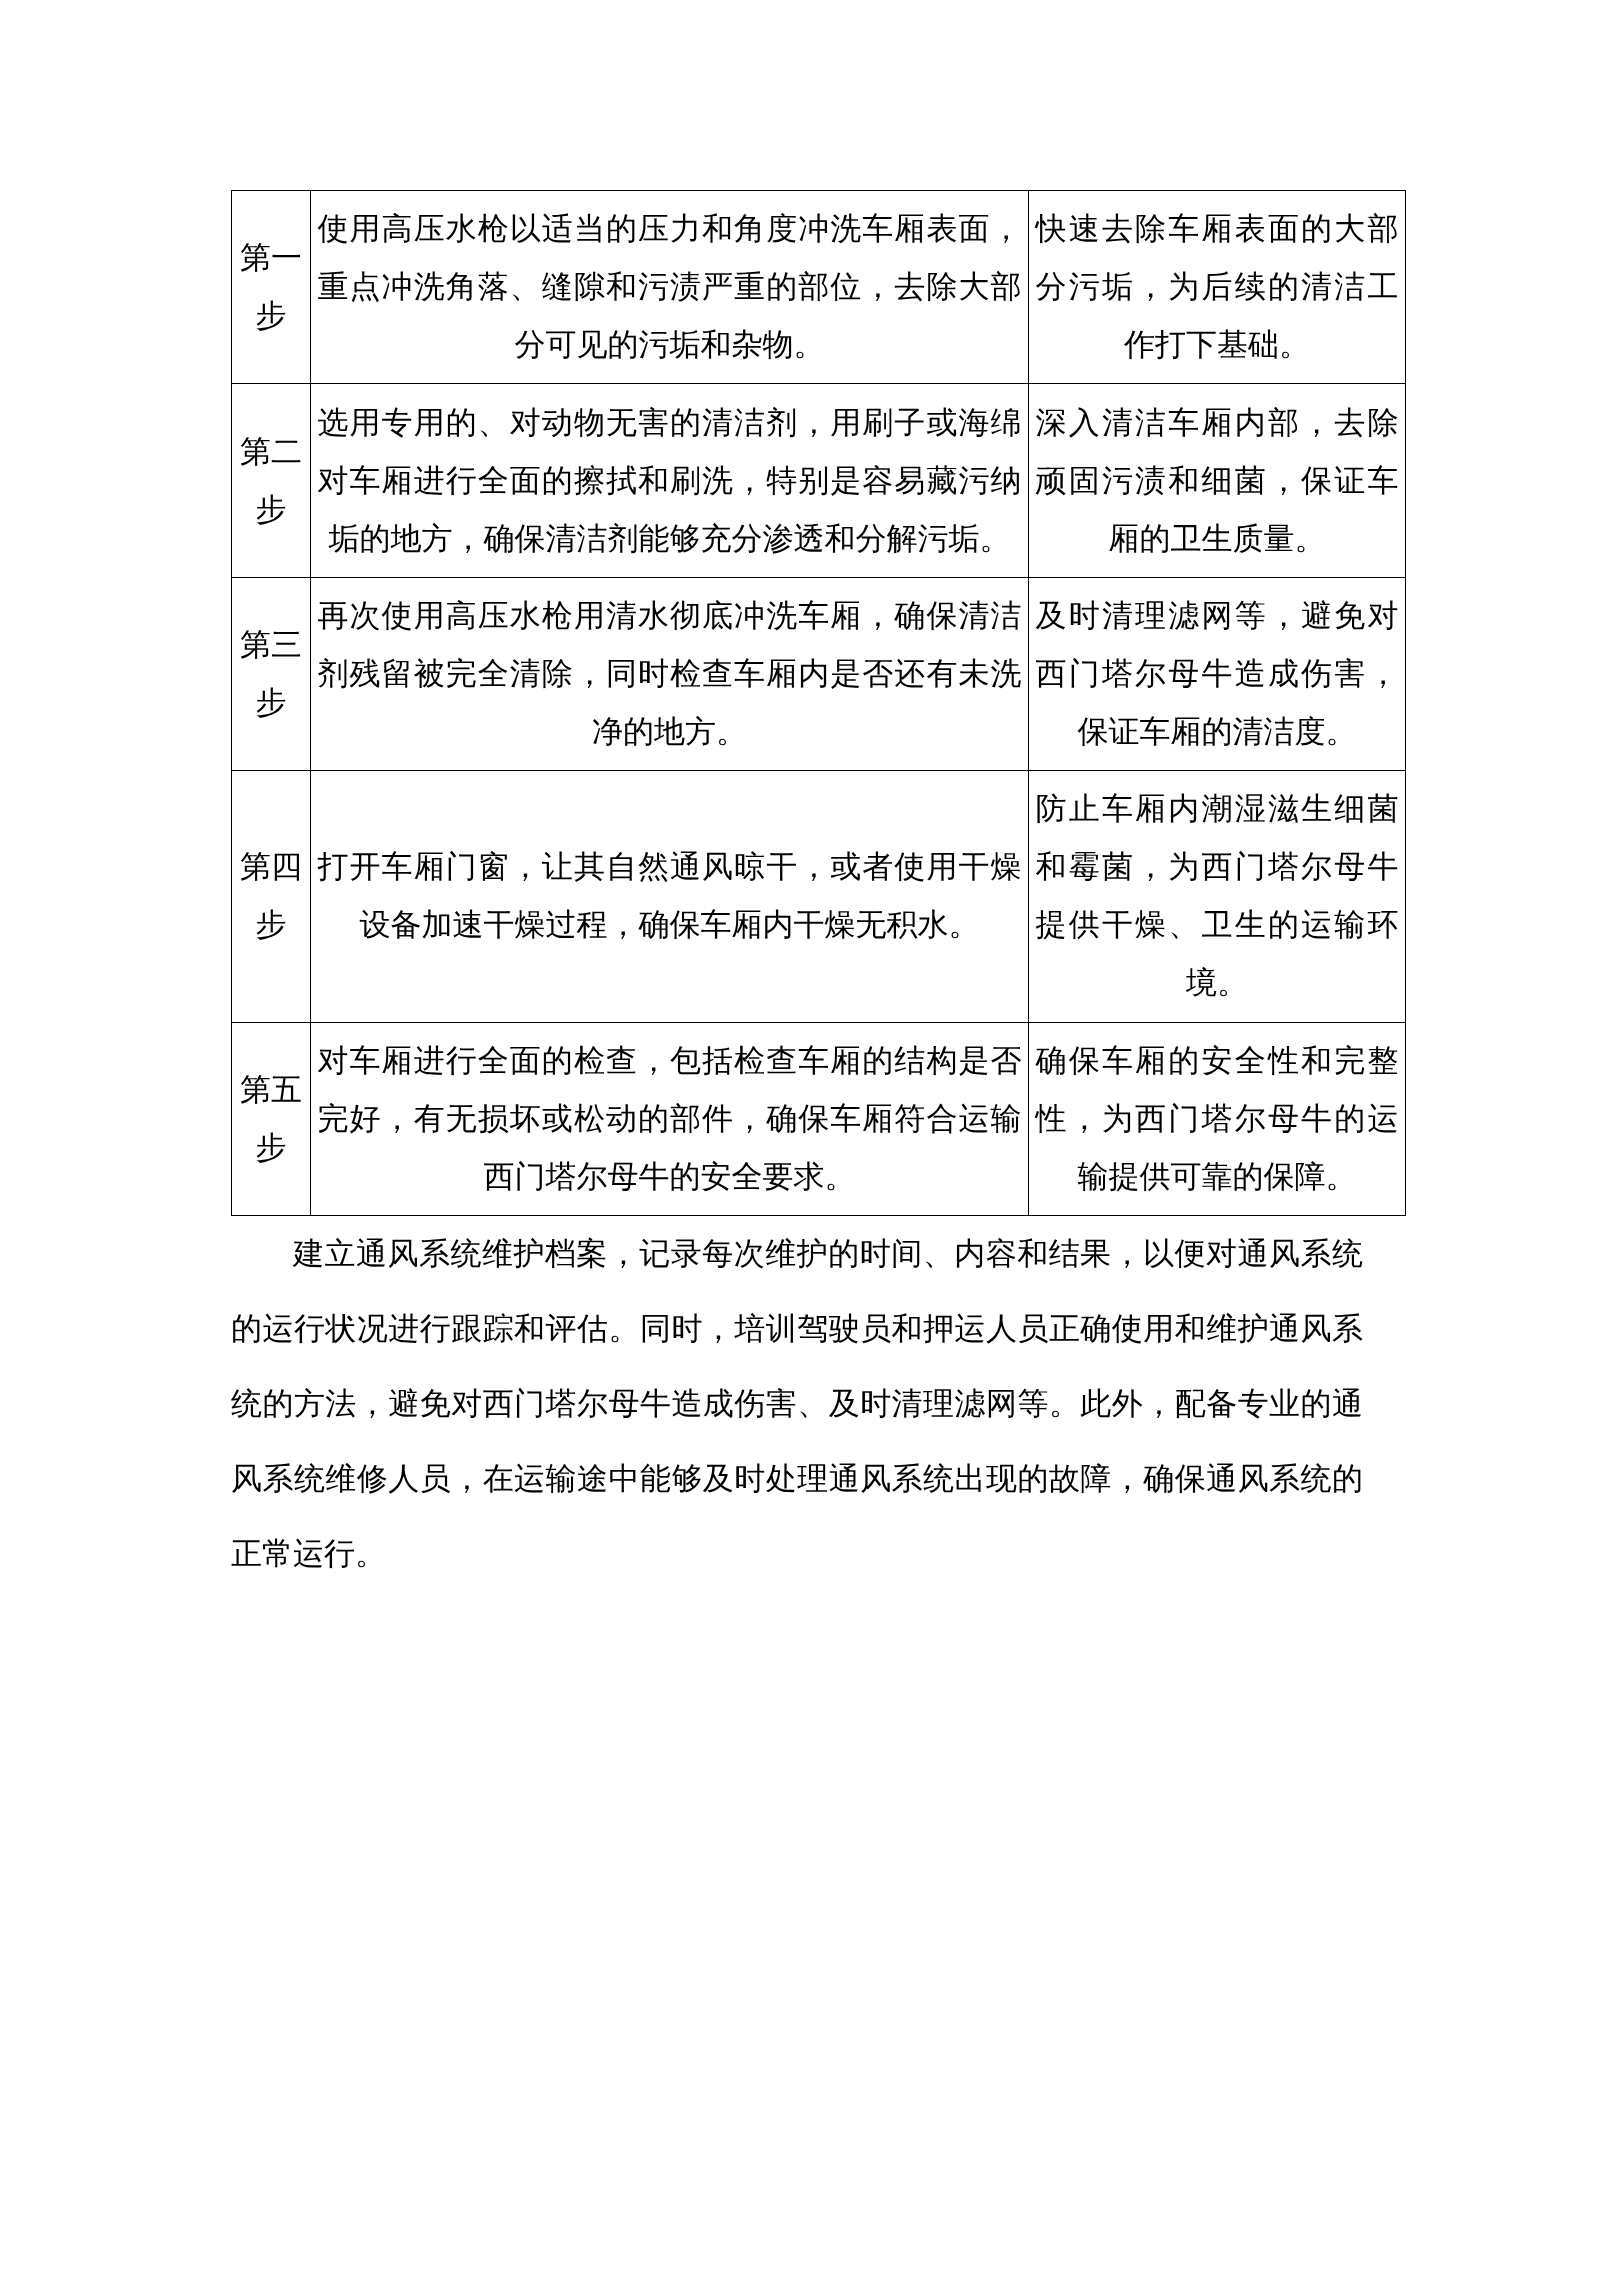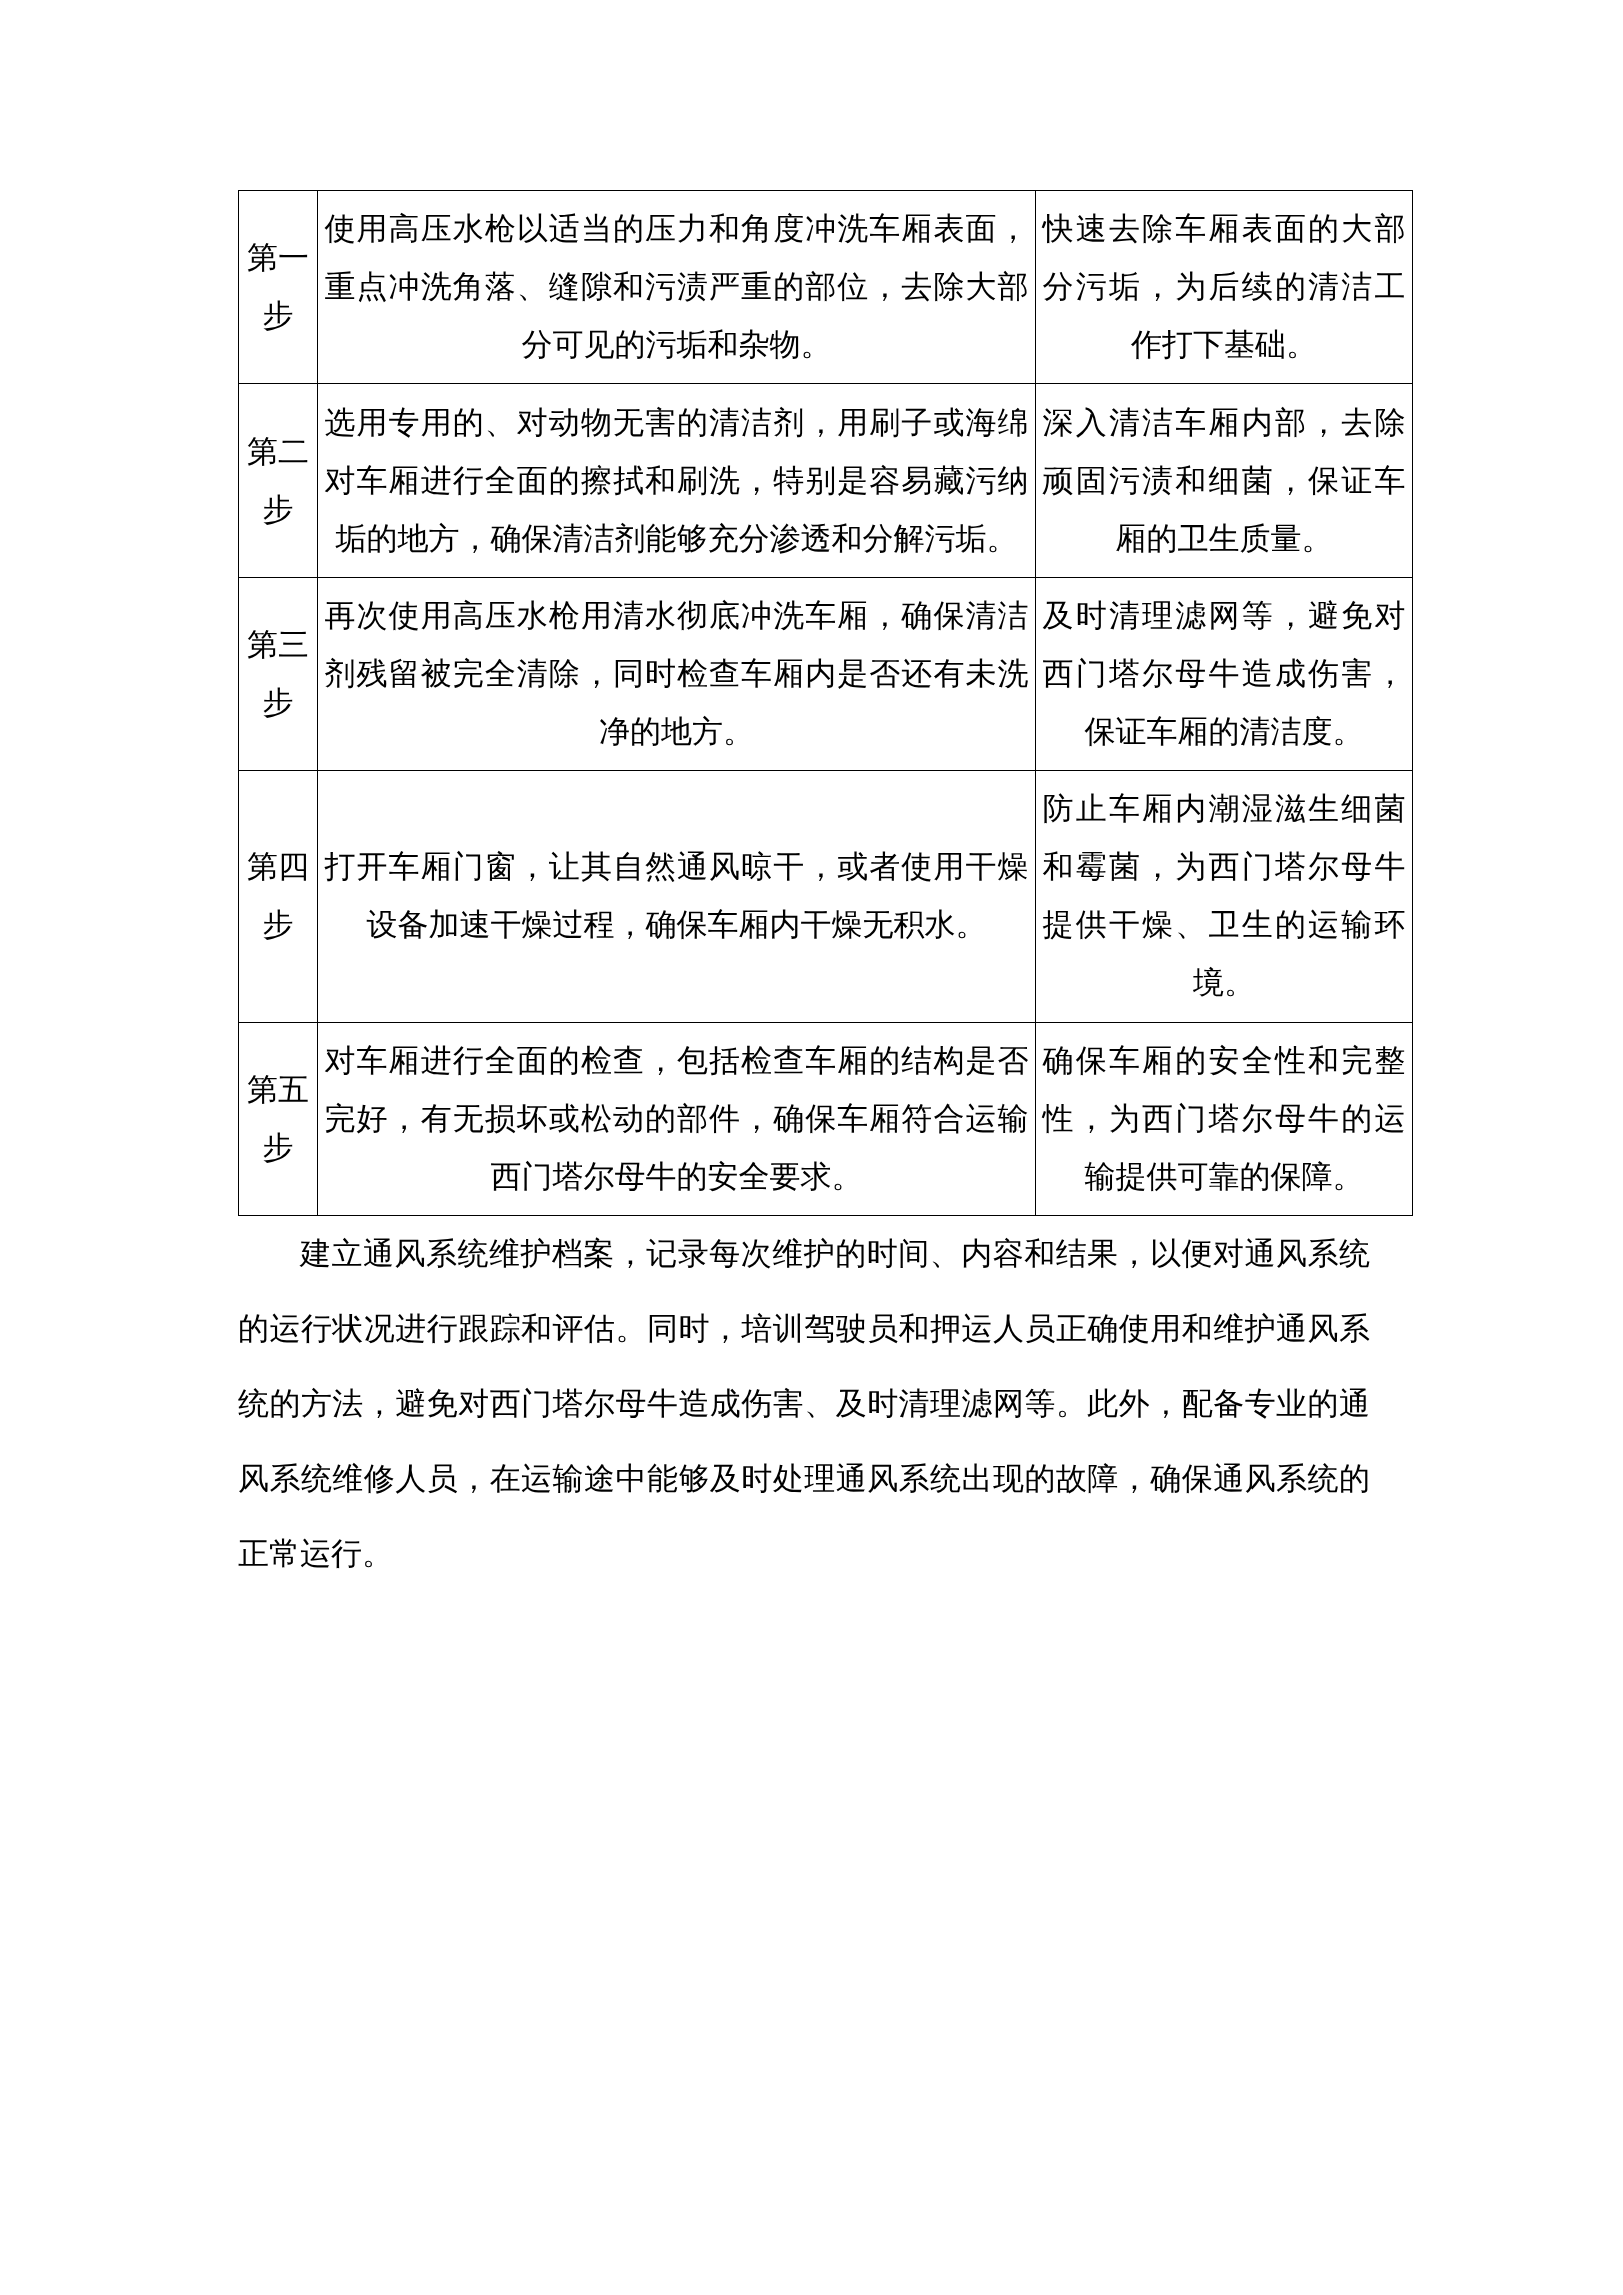--- a/index.html
+++ b/index.html
@@ -10,21 +10,21 @@
   body {
     width: 1623px;
     height: 2295px;
     position: relative;
     font-family: "Liberation Serif", "DejaVu Serif", serif;
     color: #000000;
   }
   .page {
     position: absolute;
     top: 190px;
-    left: 238px;
+    left: 231px;
     width: 1132px;
   }
   table.steps {
     border-collapse: collapse;
     table-layout: fixed;
     width: 1132px;
     font-size: 31px;
   }
   table.steps td {
     border: 1.3px solid #000000;

